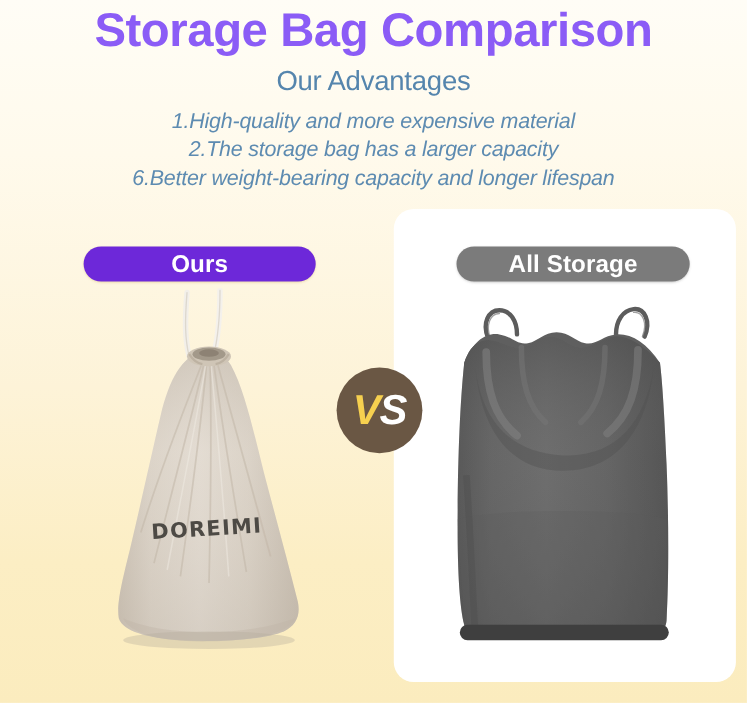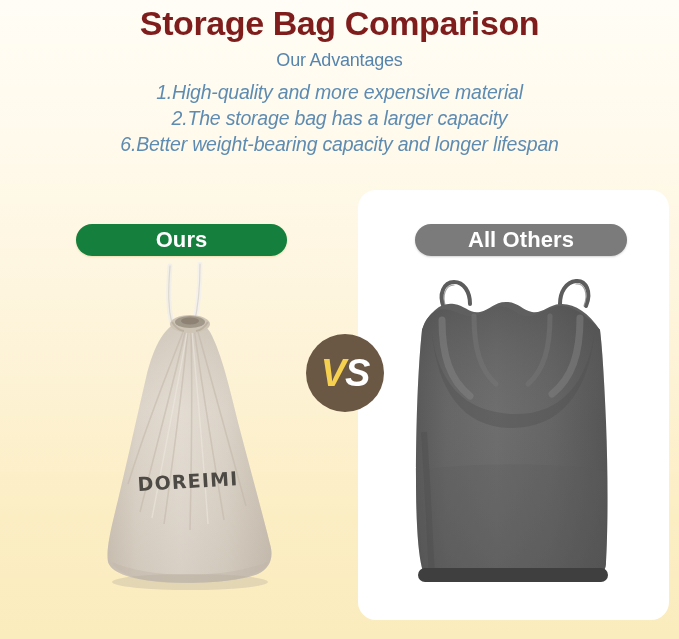--- a/index.html
+++ b/index.html
@@ -24,29 +24,29 @@
   
   .header {
     width: 100%;
     padding-top: 4px;
     text-align: center;
     position: relative;
     z-index: 3;
   }
 
   .main-title {
-    font-size: 34px;
+    font-size: 43px;
     font-weight: bold;
-    color: #7f1d1d;
+    color: #8b5cf6;
     letter-spacing: -0.4px;
     line-height: 1.15;
   }
 
   .subtitle {
-    font-size: 18px;
+    font-size: 25px;
     color: #5585ad;
     margin-top: 7px;
     line-height: 1.15;
     letter-spacing: -0.2px;
   }
 
   .advantages {
     margin-top: 9px;
   }
 
@@ -107,21 +107,21 @@
     font-weight: bold;
     color: #ffffff;
     letter-spacing: 0.1px;
     z-index: 4;
   }
 
   .badge-ours {
     left: 76px;
     top: 224px;
     width: 211px;
-    background: #15803d;
+    background: #6d28d9;
     box-shadow: 0 1px 2px rgba(180,130,10,0.22);
   }
 
   .badge-others {
     left: 415px;
     top: 224px;
     width: 212px;
     background: #7b7b7b;
     box-shadow: 0 1px 2px rgba(80,80,80,0.25);
   }
@@ -359,18 +359,18 @@
   <div class="subtitle">Our Advantages</div>
   <div class="advantages">
     <div class="advantage-line">1.High-quality and more expensive material</div>
     <div class="advantage-line">2.The storage bag has a larger capacity</div>
     <div class="advantage-line">6.Better weight-bearing capacity and longer lifespan</div>
   </div>
 </div>
 
 <div class="badge badge-ours">Ours</div>
 
-<div class="badge badge-others">All Others</div>
+<div class="badge badge-others">All Storage</div>
 
 <div class="vs-badge">
   <span class="vs-v">V</span>
     <span class="vs-s">S</span>
 </div>
 
 </body></html>

